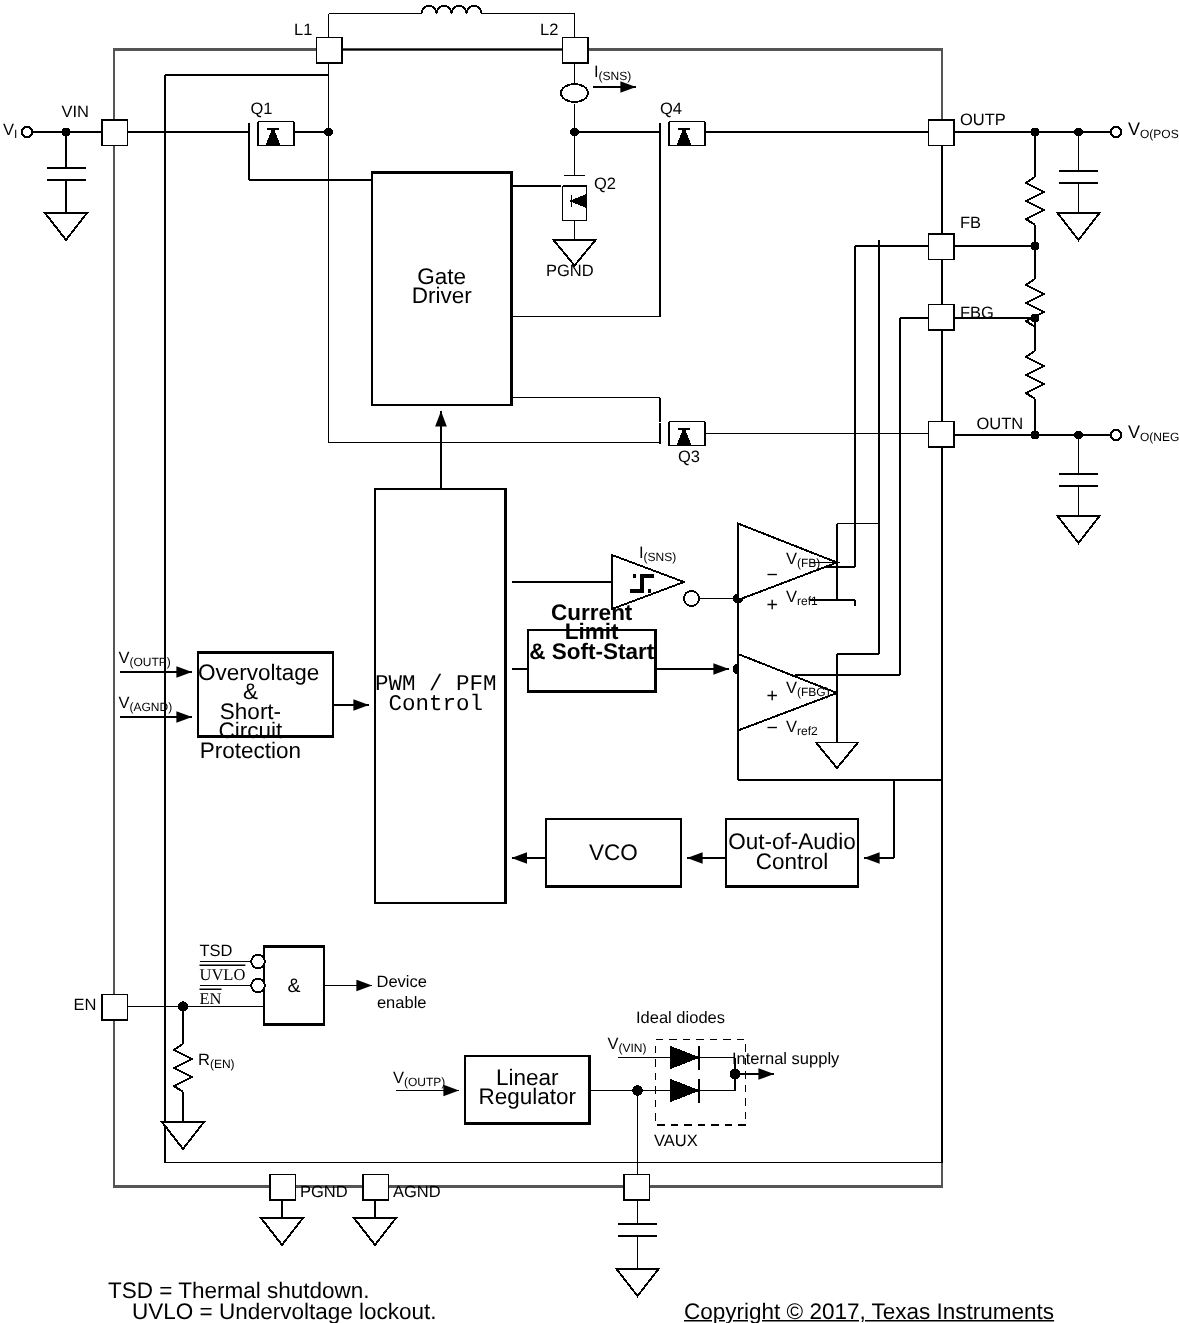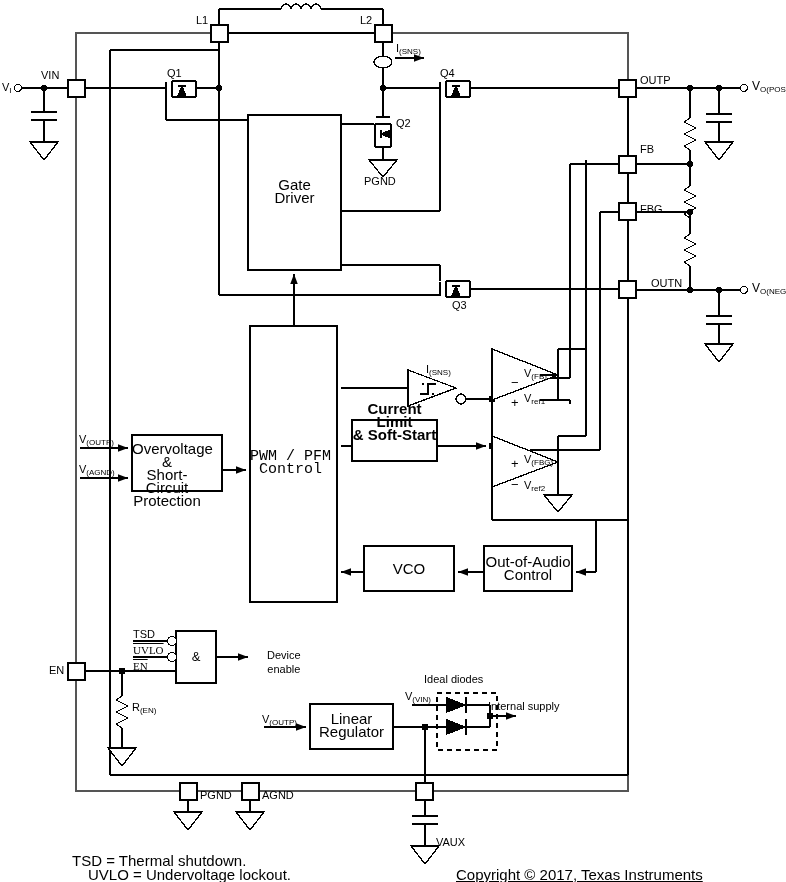--- a/index.html
+++ b/index.html
@@ -325,21 +325,21 @@
 <div class="lbl" style="left:41px;top:69px;">VIN</div>
 <div class="lbl" style="left:196px;top:14px;">L1</div>
 <div class="lbl" style="left:360px;top:14px;">L2</div>
 <div class="lbl" style="left:640px;top:74px;">OUTP</div>
 <div class="lbl" style="left:640px;top:143px;">FB</div>
 <div class="lbl" style="left:640px;top:203px;">FBG</div>
 <div class="lbl" style="left:640px;top:277px;margin-left:11px;">OUTN</div>
 <div class="lbl" style="left:49px;top:664px;">EN</div>
 <div class="lbl" style="left:200px;top:789px;">PGND</div>
 <div class="lbl" style="left:262px;top:789px;">AGND</div>
-<div class="lbl" style="left:436px;top:836px;">VAUX</div>
+<div class="lbl" style="left:436px;top:755px;">VAUX</div>
 
 <div class="lbl" style="left:752px;top:80px;font-size:12px;"><span>V</span><span class="sub">O(POS)</span></div>
 <div class="lbl" style="left:752px;top:282px;font-size:12px;"><span>V</span><span class="sub">O(NEG)</span></div>
 
 <div class="lbl" style="left:167px;top:67px;">Q1</div>
 <div class="lbl" style="left:396px;top:117px;">Q2</div>
 <div class="lbl" style="left:452px;top:299px;">Q3</div>
 <div class="lbl" style="left:440px;top:67px;">Q4</div>
 <div class="lbl" style="left:364px;top:175px;">PGND</div>
 
@@ -385,21 +385,21 @@
 <div class="lbl" style="left:511px;top:457px;font-size:13px;">+</div>
 <div class="lbl" style="left:511px;top:478px;font-size:13px;">−</div>
 
 <div class="lbl" style="left:79px;top:433px;"><span>V</span><span class="sub">(OUTP)</span></div>
 <div class="lbl" style="left:79px;top:463px;"><span>V</span><span class="sub">(AGND)</span></div>
 
 <div class="lbl" style="left:133px;top:628px;">TSD</div>
 <div class="lbl" style="left:133px;top:644px;"><span class="ovl">UVLO</span></div>
 <div class="lbl" style="left:133px;top:660px;"><span class="ovl">EN</span></div>
 
-<div class="lbl" style="left:267px;top:648px;line-height:14px;">
+<div class="lbl" style="left:251px;top:648px;line-height:14px;">
   <span>Device</span><br><span>enable</span>
 </div>
 
 <div class="lbl" style="left:132px;top:701px;"><span>R</span><span class="sub">(EN)</span></div>
 
 <div class="lbl" style="left:262px;top:713px;"><span>V</span><span class="sub">(OUTP)</span></div>
 <div class="lbl" style="left:405px;top:690px;"><span>V</span><span class="sub">(VIN)</span></div>
 <div class="lbl" style="left:424px;top:673px;">Ideal diodes</div>
 <div class="lbl" style="left:488px;top:700px;">Internal supply</div>
 

